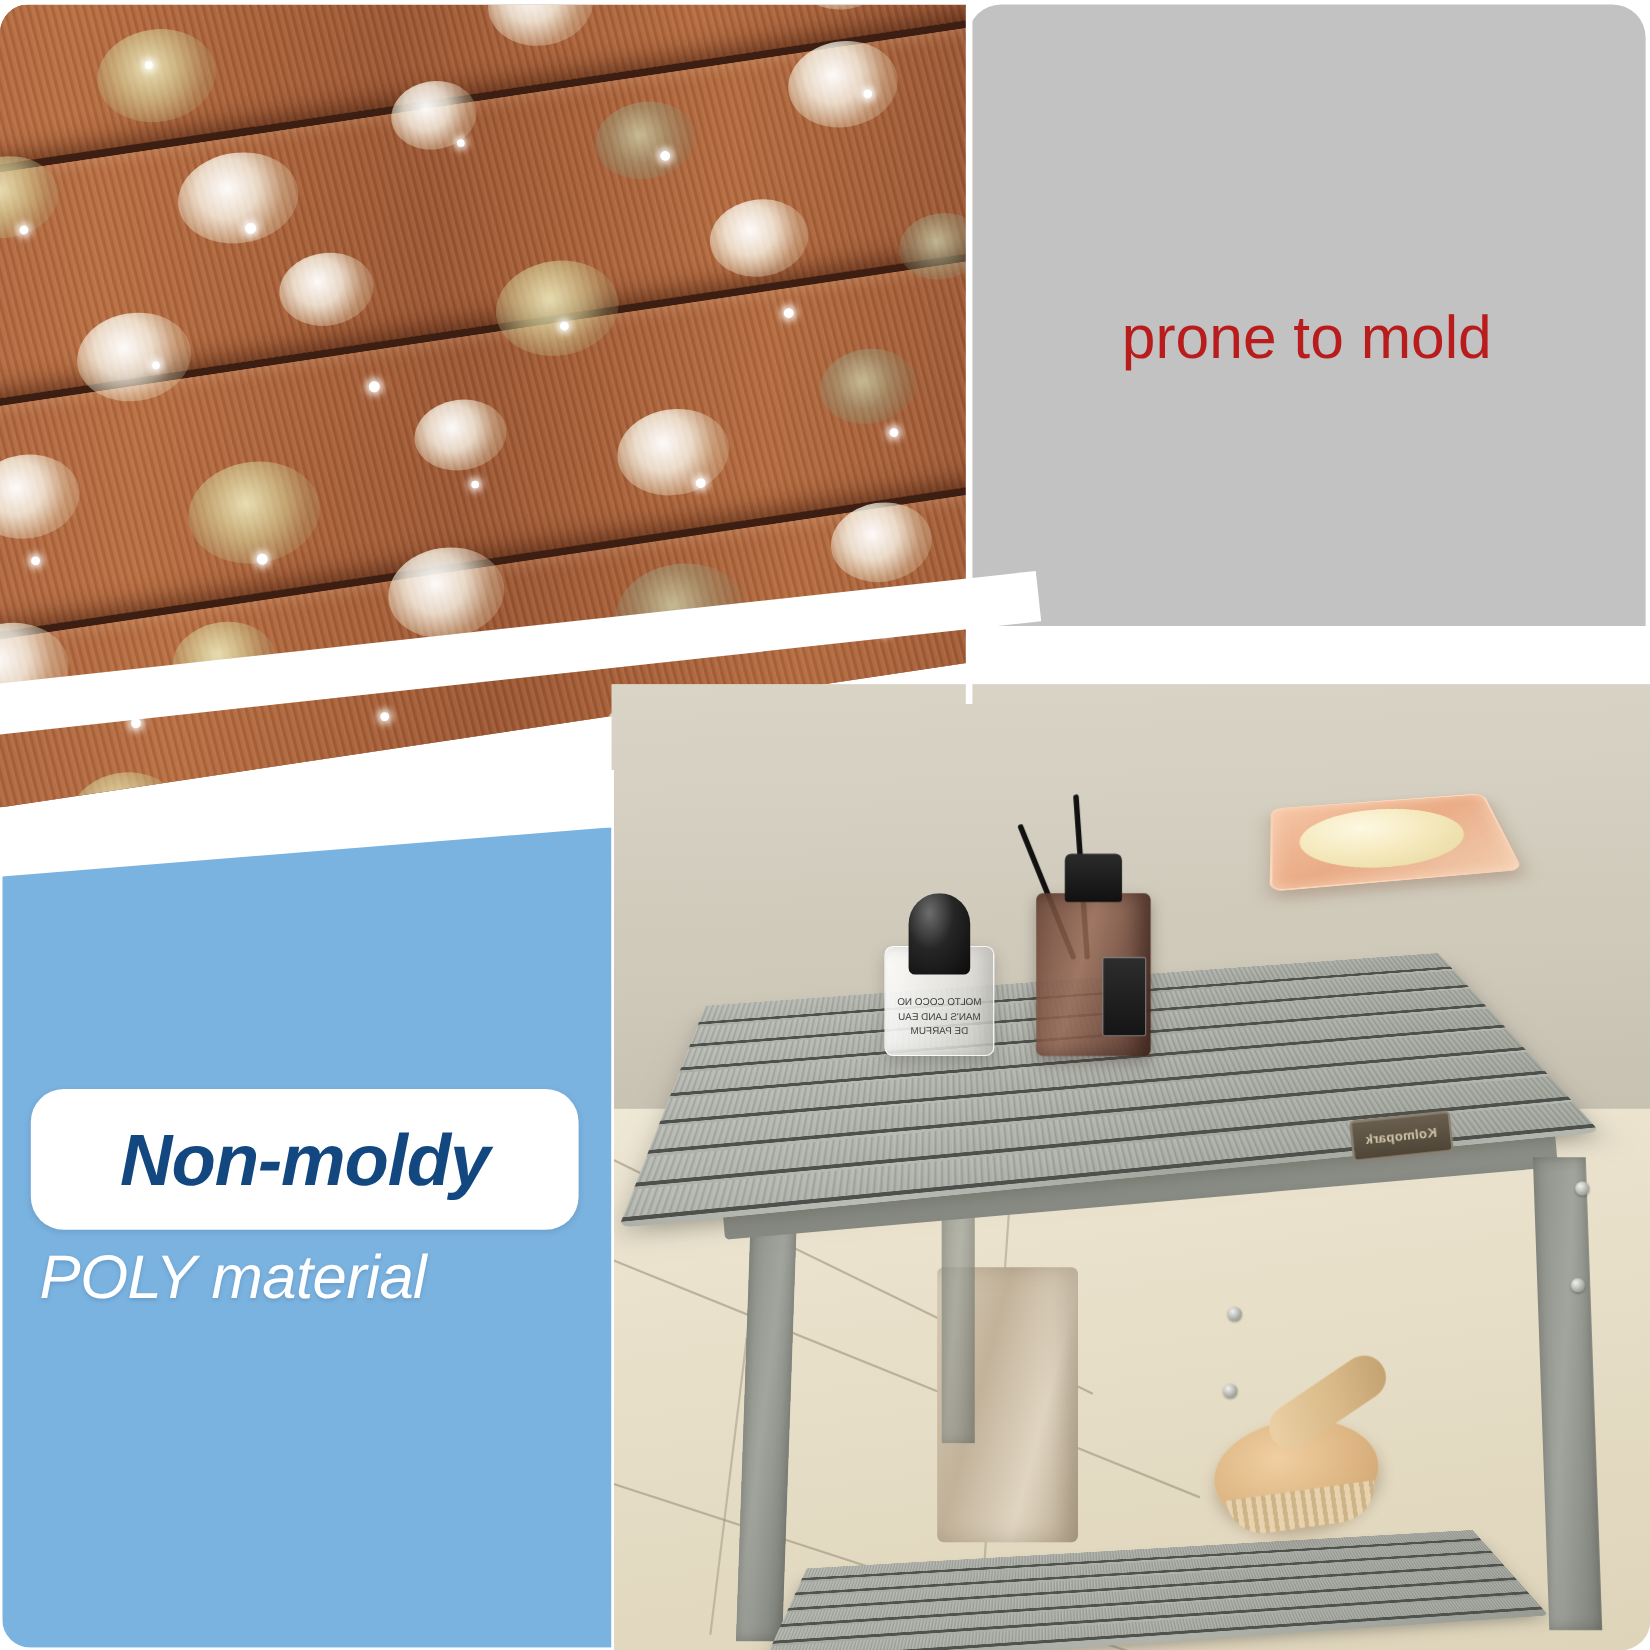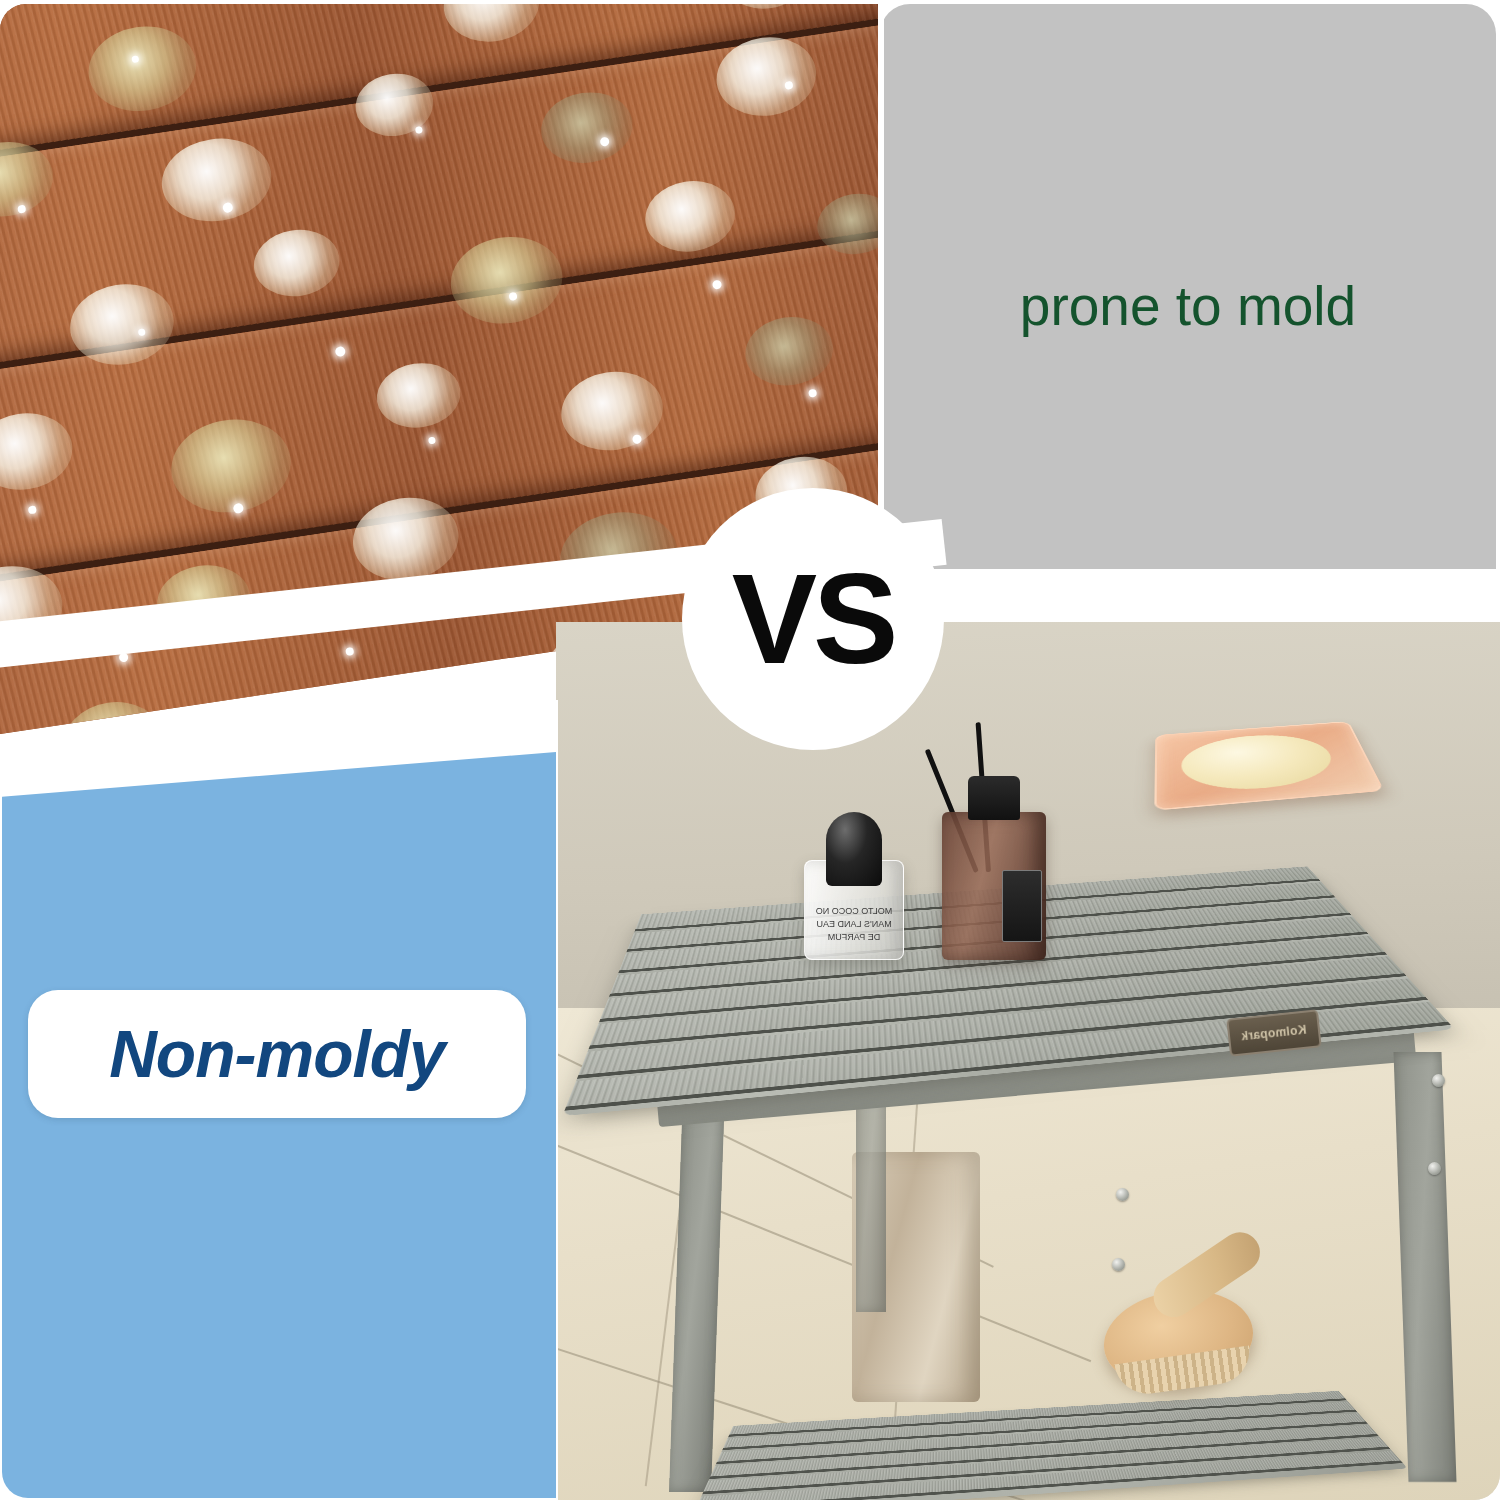--- a/index.html
+++ b/index.html
@@ -17,21 +17,21 @@
     position:absolute; left:20px; top:118px; width:560px; height:110px;
     background:#6e6e6e; border-radius:22px;
     display:flex; align-items:center; justify-content:center;
   }
   .grey-pill span{
     color:#ffffff; font-size:61px; font-weight:700; letter-spacing:-0.5px;
     white-space:nowrap;
   }
   .grey-sub{
     position:absolute; left:0; top:270px; width:616px; text-align:center;
-    color:#14532d; font-size:55px; font-weight:400; letter-spacing:0px;
+    color:#b91c1c; font-size:55px; font-weight:400; letter-spacing:0px;
   }
 
   
   .wood-photo{
     position:absolute; left:0px; top:4px; width:880px; height:730px;
     border-radius:26px 0 0 0; overflow:hidden;
     clip-path: polygon(0 0, 100% 0, 100% 82%, 0 100%);
     background:#9a5530;
   }
   .wood-rot{
@@ -425,18 +425,16 @@
   </div>
 
   <div class="sep-vert"></div>
   <div class="sep-diag"></div>
   <div class="sep-vert2"></div>
 
   <div class="blue-panel"></div>
   <div class="blue-pill">
     <span>Non-moldy</span>
   </div>
-
-  <div class="vs-badge">
-    <span>VS</span>
-  </div>
+  <div class="blue-sub">POLY material</div>
+
 
 </div>
 
 </body></html>

